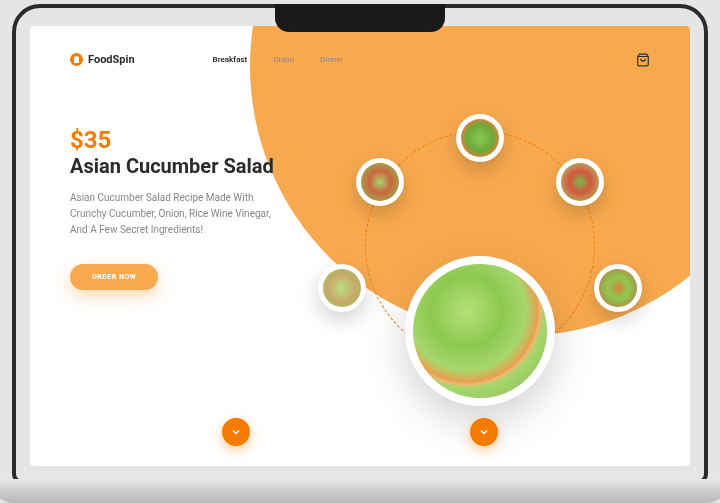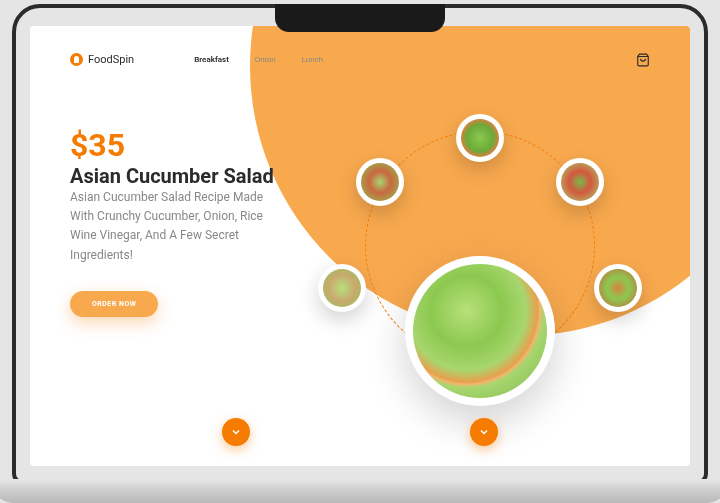--- a/index.html
+++ b/index.html
@@ -4,32 +4,32 @@
 <style>
 *{margin:0;padding:0;box-sizing:border-box;font-family:-apple-system,BlinkMacSystemFont,"Segoe UI",Roboto,sans-serif}
 body{background:#e5e5e5;display:flex;justify-content:center;align-items:center;min-height:503px}
 .device{width:720px;height:503px;position:relative}
 .screen{width:660px;height:440px;background:#fff;position:absolute;top:26px;left:30px;border-radius:4px;overflow:hidden}
 .bezel{position:absolute;top:4px;left:12px;width:696px;height:480px;border:4px solid #2b2b2b;border-radius:28px 28px 10px 10px;pointer-events:none}
 .notch{position:absolute;top:4px;left:50%;transform:translateX(-50%);width:170px;height:28px;background:#1a1a1a;border-radius:0 0 14px 14px;z-index:10}
 .base{position:absolute;bottom:0;left:-10px;width:740px;height:24px;background:linear-gradient(180deg,#e8e8e8 0%,#d0d0d0 40%,#b8b8b8 100%);border-radius:0 0 40px 40px}
 .bg-circle{position:absolute;width:540px;height:540px;background:#f8a94e;border-radius:50%;top:-230px;right:-100px}
 .header{position:relative;z-index:5;display:flex;align-items:center;padding:26px 40px 0}
-.logo{display:flex;align-items:flex-end;gap:5px;font-weight:400;font-size:11px;color:#2b2b2b}
+.logo{display:flex;align-items:flex-end;gap:5px;font-weight:700;font-size:11px;color:#2b2b2b}
 .logo-icon{width:13px;height:13px;background:#f57c00;border-radius:50%;display:flex;align-items:center;justify-content:center}
 .logo-icon::before{content:"";width:5px;height:7px;background:#fff;border-radius:3px 3px 0 0}
-.nav{display:flex;gap:26px;margin-left:60px;font-size:8px}
+.nav{display:flex;gap:26px;margin-left:78px;font-size:8px}
 .nav-item{color:#888;cursor:pointer}
 .nav-item.active{color:#2b2b2b;font-weight:600}
 .cart{margin-left:auto;width:14px;height:14px;position:relative}
 .cart svg{width:100%;height:100%}
 .content{position:relative;z-index:5;padding:60px 0 0 40px;width:260px}
-.price{font-size:32px;font-weight:700;color:#f57c00}
+.price{font-size:24px;font-weight:700;color:#f57c00}
 .title{font-size:20px;font-weight:700;color:#2b2b2b;line-height:1.2;margin-top:0}
-.desc{font-size:12px;color:#888;line-height:1.6;max-width:210px}
+.desc{font-size:10px;color:#888;line-height:1.6;margin-top:12px;max-width:210px}
 .cta{margin-top:26px;display:inline-block;background:#f8a94e;color:#fff;font-size:7px;font-weight:700;letter-spacing:0.5px;padding:9px 22px;border-radius:20px;cursor:pointer;box-shadow:0 6px 16px rgba(245,124,0,0.3)}
 .wheel{position:absolute;top:80px;right:70px;width:280px;height:280px;z-index:3}
 .orbit{position:absolute;width:230px;height:230px;border:1px dashed #f57c00;border-radius:50%;top:25px;left:25px}
 .main-dish{position:absolute;width:150px;height:150px;top:150px;left:65px;background:#fff;border-radius:50%;box-shadow:0 15px 40px rgba(0,0,0,0.18)}
 .main-dish::before{content:"";position:absolute;inset:8px;background:radial-gradient(circle at 40% 35%,#b7e07a 0%,#8cc94f 30%,#a7d66e 50%,#e8a04e 60%,#f0b76e 62%,#a7d66e 65%,#7ab84a 100%);border-radius:50%}
 .small-dish{position:absolute;width:48px;height:48px;background:#fff;border-radius:50%;box-shadow:0 8px 20px rgba(0,0,0,0.18)}
 .small-dish::before{content:"";position:absolute;inset:5px;border-radius:50%}
 .d1{top:8px;left:116px}.d1::before{background:radial-gradient(circle,#8cc94f 0%,#6ba93a 50%,#d4833e 70%,#8cc94f 100%)}
 .d2{top:52px;left:16px}.d2::before{background:radial-gradient(circle,#a7d66e 0%,#c96740 40%,#8cc94f 100%)}
 .d3{top:52px;right:16px}.d3::before{background:radial-gradient(circle,#7ab84a 0%,#d4573e 40%,#a7d66e 100%)}
@@ -47,21 +47,21 @@
     <div class="bg-circle"></div>
 
     <div class="header">
       <div class="logo">
         <span class="logo-icon"></span>
         <span>FoodSpin</span>
       </div>
       <div class="nav">
         <span class="nav-item active">Breakfast</span>
         <span class="nav-item">Onion</span>
-        <span class="nav-item">Lunch</span>
+        <span class="nav-item">Dinner</span>
       </div>
       <div class="cart">
         <svg viewBox="0 0 24 24" fill="none" stroke="#2b2b2b" stroke-width="2">
             <path d="M6 2L3 6v14a2 2 0 002 2h14a2 2 0 002-2V6l-3-4z"></path>
             <line x1="3" y1="6" x2="21" y2="6"></line>
             <path d="M16 10a4 4 0 01-8 0"></path>
           </svg>
       </div>
     </div>
 

